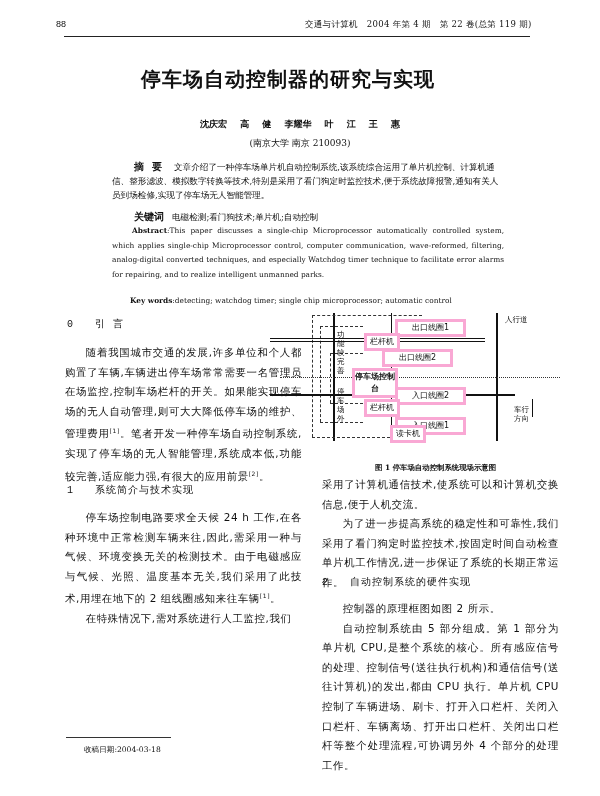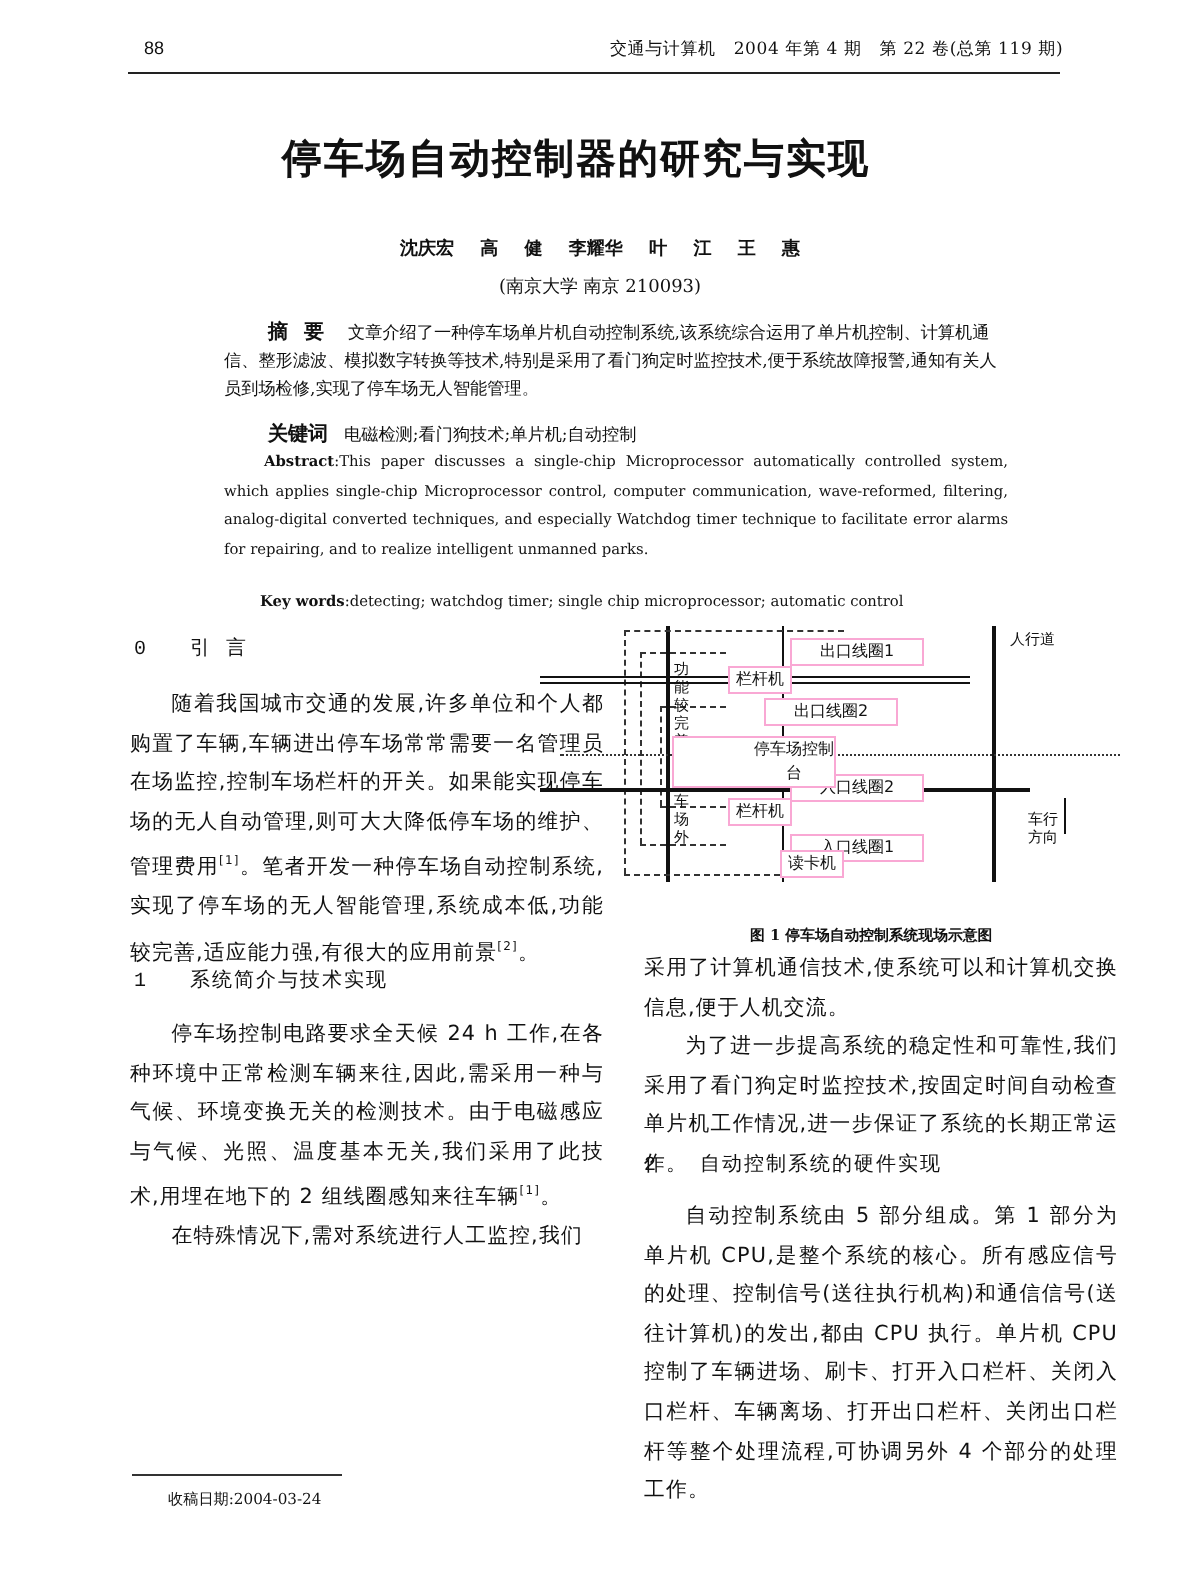--- a/index.html
+++ b/index.html
@@ -1,19 +1,19 @@
 <!DOCTYPE html>
 <html><head>
 <meta charset="utf-8">
 <style>
   html, body { margin: 0; padding: 0; background: #ffffff; }
   body { width: 600px; height: 796px; position: relative; overflow: hidden;
          font-family: "DejaVu Serif", "Liberation Serif", serif; color: #111; }
   .abs { position: absolute; }
-  .hdr-num { left: 72px; top: 19px; font-size: 9px; font-family: "Liberation Sans", sans-serif; }
+  .hdr-num { left: 56px; top: 19px; font-size: 9px; font-family: "Liberation Sans", sans-serif; }
   .hdr-right { left: 305px; top: 19px; font-size: 8.5px; letter-spacing: 0.3px; white-space: nowrap; }
   .hdr-line { left: 64px; top: 36px; width: 405px; height: 1px; background: #222; }
   .title { left: 0; width: 576px; top: 66px; text-align: center; font-size: 20px; font-weight: bold;
            font-family: "DejaVu Sans", sans-serif; letter-spacing: 1px; }
   .authors { left: 0; width: 600px; top: 118px; text-align: center; font-size: 9px; font-weight: bold; word-spacing: 10px; }
   .affil { left: 0; width: 600px; top: 137px; text-align: center; font-size: 9px; }
   .abstract-cn { left: 112px; width: 392px; top: 160px; font-size: 8.6px; line-height: 14px; }
   .abstract-cn .lab { font-weight: bold; font-size: 10px; letter-spacing: 8px; margin-right: 4px; margin-left: 22px; }
   .kw-cn { left: 134px; top: 210px; font-size: 8.6px; }
   .kw-cn .lab { font-weight: bold; font-size: 10px; margin-right: 8px; }
@@ -25,21 +25,21 @@
   .col p { margin: 0; text-indent: 2em; }
   .h1 { font-size: 10px; font-family: Liberation Mono, monospace; letter-spacing: 1px; white-space: nowrap; }
   .h1 .num { display: inline-block; width: 28px; }
   .left-col { left: 65px; width: 237px; }
   .right-col { left: 322px; width: 237px; }
   sup { font-size: 6px; }
   .footnote-line { left: 66px; top: 737px; width: 105px; height: 1px; background: #333; }
   .footnote { left: 84px; top: 745px; font-size: 7.6px; }
   
   .diagram { left: 320px; top: 313px; width: 240px; height: 135px; }
-  .box { position: absolute; border: 1px solid #f9a8d4; background: #fff; font-size: 8px; text-align: center;
+  .box { position: absolute; border: 3px solid #f9a8d4; background: #fff; font-size: 8px; text-align: center;
          font-family: "DejaVu Sans", sans-serif; line-height: 12px; }
   .vline { position: absolute; width: 2px; background: #111; }
   .hline { position: absolute; height: 1px; background: #111; }
   .dash-h { position: absolute; height: 0; border-top: 1px dashed #333; }
   .dash-v { position: absolute; width: 0; border-left: 1px dashed #333; }
   .dot-h { position: absolute; height: 0; border-top: 1px dotted #333; }
   .side-label { position: absolute; font-size: 7.5px; width: 9px; line-height: 9px; font-family: "DejaVu Sans", sans-serif; }
   .fig-caption { left: 375px; top: 463px; font-size: 7.4px; font-weight: bold; }
 </style>
 </head>
@@ -80,21 +80,21 @@
 
 <div class="abs h1" style="left:67px; top:483px;">
   <span class="num">1</span><span>系统简介与技术实现</span>
 </div>
 <div class="abs col left-col" style="top:508px;">
   <p><span>停车场控制电路要求全天候 24 h 工作,在各种环境中正常检测车辆来往,因此,需采用一种与气候、环境变换无关的检测技术。由于电磁感应与气候、光照、温度基本无关,我们采用了此技术,用埋在地下的 2 组线圈感知来往车辆</span><sup>[1]</sup><span>。</span></p>
   <p>在特殊情况下,需对系统进行人工监控,我们</p>
 </div>
 
 <div class="abs footnote-line"></div>
-<div class="abs footnote">收稿日期:2004-03-24</div>
+<div class="abs footnote">收稿日期:2004-03-18</div>
 
 <div class="abs diagram">
 
   <div class="vline" style="left:13px; top:0; height:128px;"></div>
   <div class="vline" style="left:71px; top:0; height:128px; width:1px;"></div>
   <div class="vline" style="left:176px; top:0; height:128px;"></div>
 
   <div class="dash-h" style="left:-8px; top:2px; width:110px;"></div>
   <div class="dash-v" style="left:-8px; top:2px; height:122px;"></div>
   <div class="dash-h" style="left:-8px; top:124px; width:88px;"></div>
@@ -117,29 +117,30 @@
   <div class="box" style="left:75px; top:104px; width:65px;">入口线圈1</div>
 
   <div class="side-label" style="left:185px; top:2px; width:40px;">人行道</div>
   <div class="side-label" style="left:194px; top:92px; width:20px;">车行方向</div>
   <div class="vline" style="left:212px; top:86px; height:18px; width:1px;"></div>
 </div>
 
 <div class="abs side-label" style="left:337px; top:330px;">功能较完善</div>
 <div class="abs side-label" style="left:337px; top:387px;">停车场外</div>
 <div class="abs box" style="left:364px; top:333px; width:30px;">栏杆机</div>
-<div class="abs box" style="left:336px; top:368px; width:40px; font-weight:normal;padding-left:40px;">停车场控制台</div>
+<div class="abs box" style="left:352px; top:368px; width:40px; font-weight:bold;">停车场控制台</div>
 <div class="abs box" style="left:364px; top:399px; width:30px;">栏杆机</div>
 <div class="abs box" style="left:390px; top:425px; width:30px;">读卡机</div>
 
 <div class="abs fig-caption">图 1  停车场自动控制系统现场示意图</div>
 
 <div class="abs col right-col" style="top:475px;">
   <p style="text-indent:0;">采用了计算机通信技术,使系统可以和计算机交换信息,便于人机交流。</p>
   <p>为了进一步提高系统的稳定性和可靠性,我们采用了看门狗定时监控技术,按固定时间自动检查单片机工作情况,进一步保证了系统的长期正常运作。</p>
 </div>
 
 <div class="abs h1" style="left:322px; top:575px;">
   <span class="num">2</span><span>自动控制系统的硬件实现</span>
 </div>
 <div class="abs col right-col" style="top:599px;">
+  <p>控制器的原理框图如图 2 所示。</p>
   <p>自动控制系统由 5 部分组成。第 1 部分为单片机 CPU,是整个系统的核心。所有感应信号的处理、控制信号(送往执行机构)和通信信号(送往计算机)的发出,都由 CPU 执行。单片机 CPU 控制了车辆进场、刷卡、打开入口栏杆、关闭入口栏杆、车辆离场、打开出口栏杆、关闭出口栏杆等整个处理流程,可协调另外 4 个部分的处理工作。</p>
 </div>
 
 </body></html>

